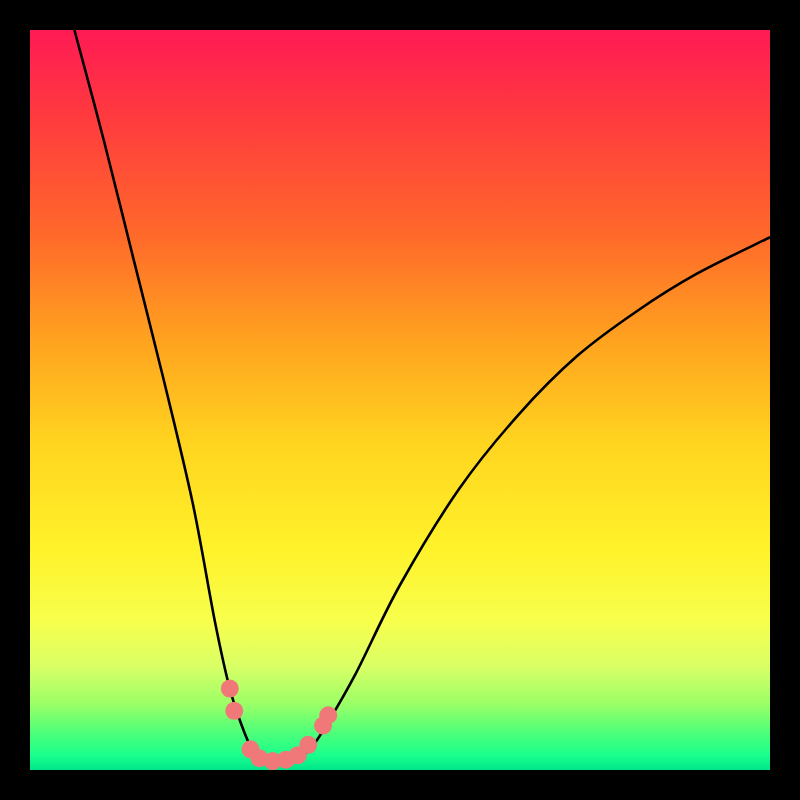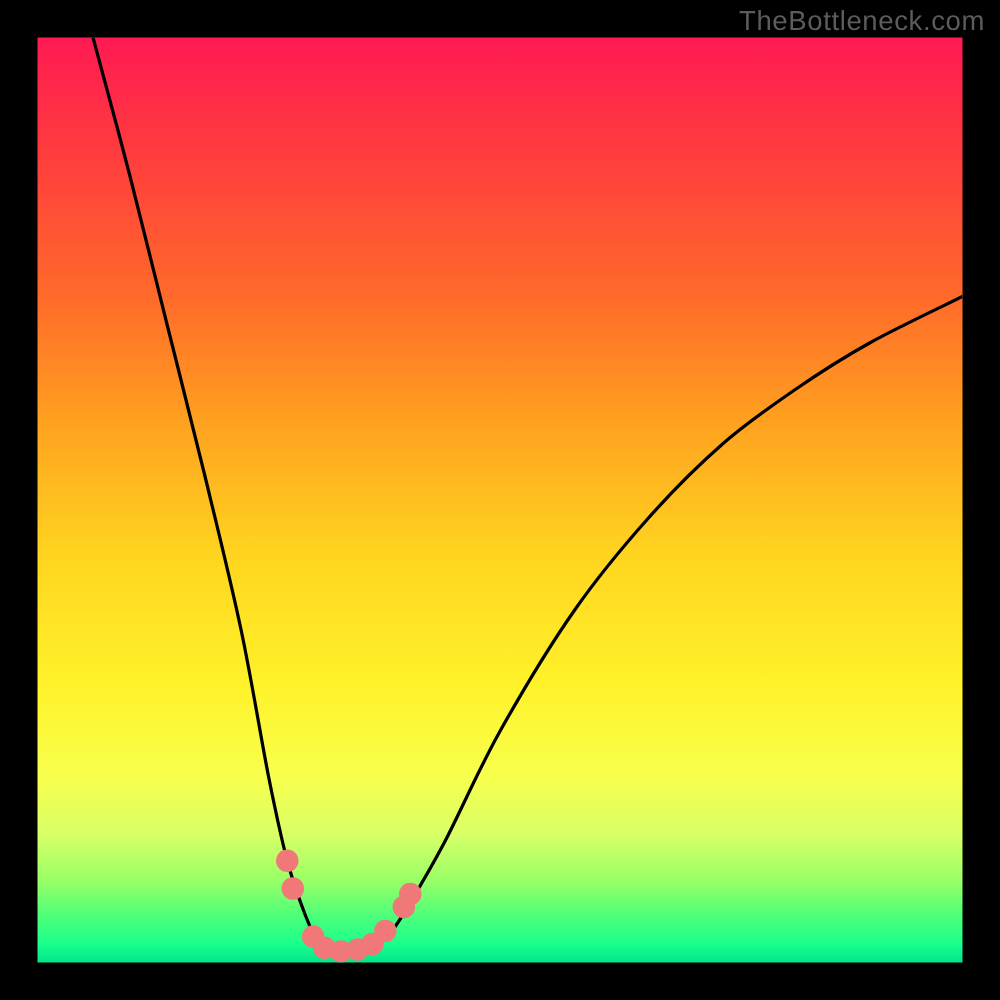--- a/index.html
+++ b/index.html
@@ -52,21 +52,20 @@
   svg.curve {
     position: absolute;
     top: 0;
     left: 0;
   }
 </style>
 </head>
 <body>
 
 <div class="frame">
-  <div class="watermark">TheBottleneck.com</div>
   <div class="plot-area">
     <svg class="curve" width="740" height="740" viewBox="0 0 740 740">
       <g id="curve-group">
           <path d="M 44.4 0 C 49.33333333333333 18.5, 64.13333333333333 72.76666666666665, 74 111 C 83.86666666666667 149.23333333333335, 93.73333333333335 189.93333333333337, 103.60000000000001 229.40000000000003 C 113.46666666666667 268.8666666666667, 123.33333333333331 307.09999999999997, 133.2 347.79999999999995 C 143.06666666666666 388.49999999999994, 154.16666666666669 432.90000000000003, 162.8 473.6 C 171.43333333333334 514.3000000000001, 178.83333333333334 561.1666666666666, 185 592 C 191.16666666666666 622.8333333333334, 194.86666666666667 640.1, 199.8 658.6 C 204.73333333333335 677.1, 210.28333333333333 691.9, 214.6 703 C 218.91666666666666 714.1, 222 720.2666666666667, 225.7 725.2 C 229.39999999999998 730.1333333333334, 232.48333333333335 731.3666666666667, 236.8 732.6 C 241.11666666666667 733.8333333333334, 246.66666666666669 733.2166666666667, 251.60000000000002 732.6 C 256.53333333333336 731.9833333333333, 261.46666666666664 731.3666666666667, 266.4 728.9 C 271.3333333333333 726.4333333333333, 276.26666666666665 723.3499999999999, 281.2 717.8 C 286.1333333333333 712.25, 288.6 707.9333333333334, 296 695.6 C 303.4 683.2666666666667, 313.2666666666667 667.2333333333333, 325.6 643.8 C 337.93333333333334 620.3666666666666, 352.73333333333335 585.8333333333334, 370 555 C 387.26666666666665 524.1666666666666, 409.46666666666664 487.1666666666667, 429.2 458.8 C 448.93333333333334 430.43333333333334, 468.6666666666667 407, 488.40000000000003 384.8 C 508.1333333333334 362.6, 527.8666666666667 342.8666666666666, 547.6 325.59999999999997 C 567.3333333333334 308.3333333333333, 587.0666666666666 294.76666666666665, 606.8 281.2 C 626.5333333333333 267.6333333333333, 643.8 256.5333333333333, 666 244.2 C 688.2 231.86666666666667, 727.6666666666666 213.3666666666667, 740 207.20000000000005" fill="none" stroke="#000" stroke-width="2.6"></path>
         </g>
       <g id="marker-group">
           <circle cx="199.8" cy="658.6" r="9" fill="#f07878"></circle>
           <circle cx="204.24" cy="680.8" r="9" fill="#f07878"></circle>
           <circle cx="220.51999999999998" cy="719.28" r="9" fill="#f07878"></circle>
           <circle cx="229.4" cy="728.16" r="9" fill="#f07878"></circle>

